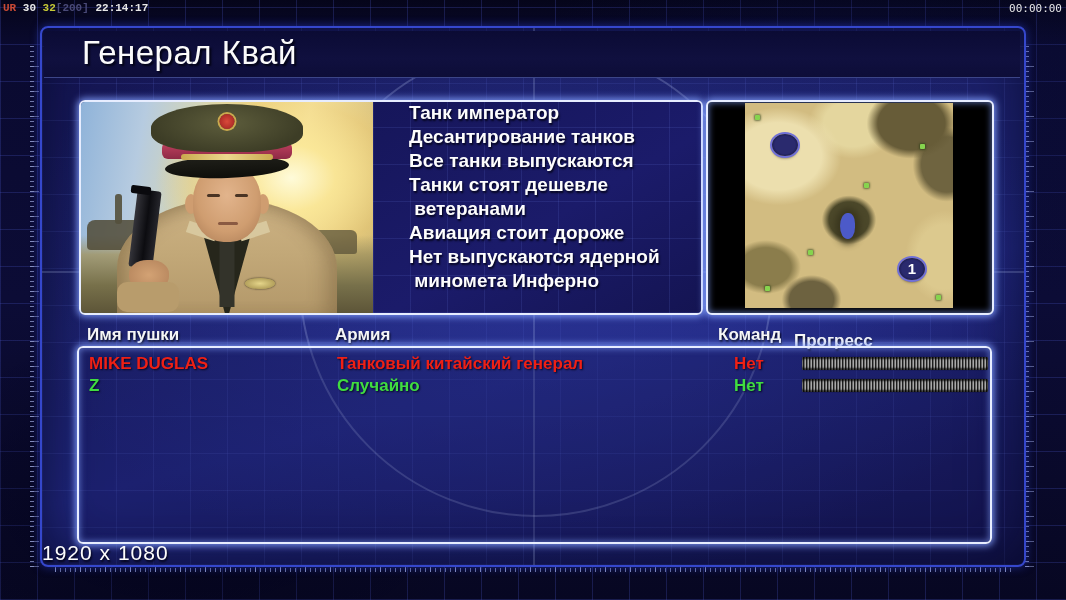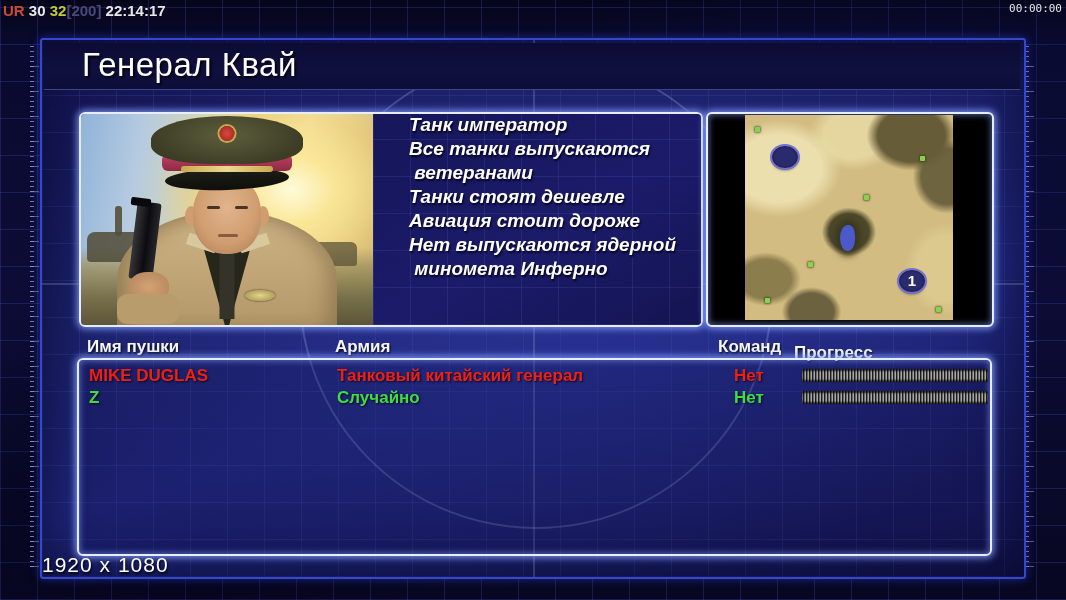--- a/index.html
+++ b/index.html
@@ -9,43 +9,43 @@
     background:
       radial-gradient(420px 260px at 18% 82%, rgba(0,0,20,.55), transparent 70%),
       radial-gradient(500px 300px at 80% 20%, rgba(10,14,60,.5), transparent 70%),
       repeating-linear-gradient(90deg, rgba(70,82,190,.28) 0 1px, transparent 1px 37px),
       repeating-linear-gradient(0deg, rgba(70,82,190,.28) 0 1px, transparent 1px 37px),
       linear-gradient(180deg,#05051a 0%,#0a0a30 8%,#0c0c36 50%,#070722 100%);
   }
   .abs{position:absolute;}
 
   
-  .hud-left{left:3px;top:2px;font-family:Liberation Sans, sans-serif;
-    font-size:15px;font-weight:bold;letter-spacing:0;}
+  .hud-left{left:3px;top:2px;font-family:Liberation Mono, monospace;
+    font-size:11px;font-weight:bold;letter-spacing:0;}
   .hud-left .c1{color:#c94a35;} .hud-left .c2{color:#e8e8e8;} .hud-left .c3{color:#c6c937;}
   .hud-left .c4{color:#4a4a78;} .hud-left .c5{color:#e8e8e8;}
   .hud-right{right:4px;top:2px;font-family:"DejaVu Sans Mono","Liberation Mono",monospace;
     font-size:11px;font-weight:normal;color:#e8e8e8;}
 
   
   .ruler-v{width:9px;top:42px;height:525px;
     background:
       repeating-linear-gradient(0deg, rgba(150,160,210,.75) 0 1px, transparent 1px 5px),
       repeating-linear-gradient(0deg, rgba(150,160,210,.55) 0 1px, transparent 1px 25px);
     background-size:4px 100%,9px 100%;background-repeat:repeat-y;}
   .ruler-left{left:30px;} .ruler-right{left:1025px;}
   .ruler-bottom{left:55px;width:956px;top:563px;height:9px;
     background:
       repeating-linear-gradient(90deg, rgba(150,160,210,.7) 0 1px, transparent 1px 5px),
       repeating-linear-gradient(90deg, rgba(170,180,225,.6) 0 1px, transparent 1px 25px);
     background-size:100% 4px,100% 9px;background-repeat:repeat-x;background-position:bottom left;}
 
   
-  .main-panel{left:40px;top:38px;width:982px;height:537px;
-    border:2px solid #3547cc;border-radius:3px;
+  .main-panel{left:40px;top:26px;width:982px;height:537px;
+    border:2px solid #3547cc;border-radius:8px;
     background:
       radial-gradient(700px 420px at 50% 45%, rgba(50,62,170,.55), transparent 75%),
       repeating-linear-gradient(90deg, rgba(105,125,235,.15) 0 1px, transparent 1px 37px),
       repeating-linear-gradient(0deg, rgba(105,125,235,.15) 0 1px, transparent 1px 37px),
       linear-gradient(165deg,#141450 0%,#1b1f66 35%,#20267c 60%,#13134a 100%);
     box-shadow:0 0 10px rgba(40,60,200,.6), inset 0 0 60px rgba(5,8,40,.8);}
 
   
   .reticle-circle{left:257px;top:15px;width:470px;height:470px;border-radius:50%;
     border:2px solid rgba(205,220,255,.22);}
@@ -109,21 +109,21 @@
   .hand{left:48px;top:158px;width:40px;height:30px;background:radial-gradient(#d3a274,#b2825a);border-radius:45%;}
   .sleeve{left:36px;top:180px;width:62px;height:30px;background:#b89c6c;border-radius:10px;}
 
   .abilities{flex:1;height:100%;position:relative;overflow:hidden;
     background:
       repeating-linear-gradient(90deg, rgba(110,130,235,.14) 0 1px, transparent 1px 37px),
       repeating-linear-gradient(0deg, rgba(110,130,235,.14) 0 1px, transparent 1px 37px),
       linear-gradient(150deg,#16165a 0%,#1b1b6a 55%,#141452 100%);
     padding:2px 0 0 36px;box-sizing:border-box;}
   .abilities .line{white-space:pre;font-size:19px;line-height:24px;font-weight:bold;color:#fdfdfd;
-    text-shadow:1px 2px 2px rgba(0,0,15,.85);font-style:italic;}
+    text-shadow:1px 2px 2px rgba(0,0,15,.85);}
   .abilities .lines{margin-top:-3px;}
 
   
   .map-box{left:664px;top:72px;width:284px;height:211px;background:#000;overflow:hidden;}
   .map-img{left:37px;top:1px;width:208px;height:205px;position:absolute;
     background:
       radial-gradient(70px 55px at 80% 10%, #675c38 0 48%, transparent 64%),
       radial-gradient(55px 60px at 97% 30%, #6f6440 0 46%, transparent 62%),
       radial-gradient(40px 36px at 50% 57%, #4c482a 0 50%, transparent 68%),
       radial-gradient(55px 42px at 10% 80%, #8b7d4c 0 46%, transparent 64%),
@@ -208,23 +208,24 @@
       <div class="abs cap-badge"></div>
       <div class="abs braid"></div>
       <div class="abs pistol"></div>
       <div class="abs pistol-top"></div>
       <div class="abs hand"></div>
       <div class="abs sleeve"></div>
     </div>
     <div class="abilities">
       <div class="lines">
         <div class="line">Танк император</div>
+        <div class="line">Десантирование танков</div>
         <div class="line">Все танки выпускаются</div>
+        <div class="line">Танки стоят дешевле</div>
         <div class="line"> ветеранами</div>
-        <div class="line">Танки стоят дешевле</div>
         <div class="line">Авиация стоит дороже</div>
         <div class="line">Нет выпускаются ядерной</div>
         <div class="line"> миномета Инферно</div>
       </div>
     </div>
   </div>
 
   <div class="abs map-box glow-box">
     <div class="map-img">
       <div class="pond"></div>

